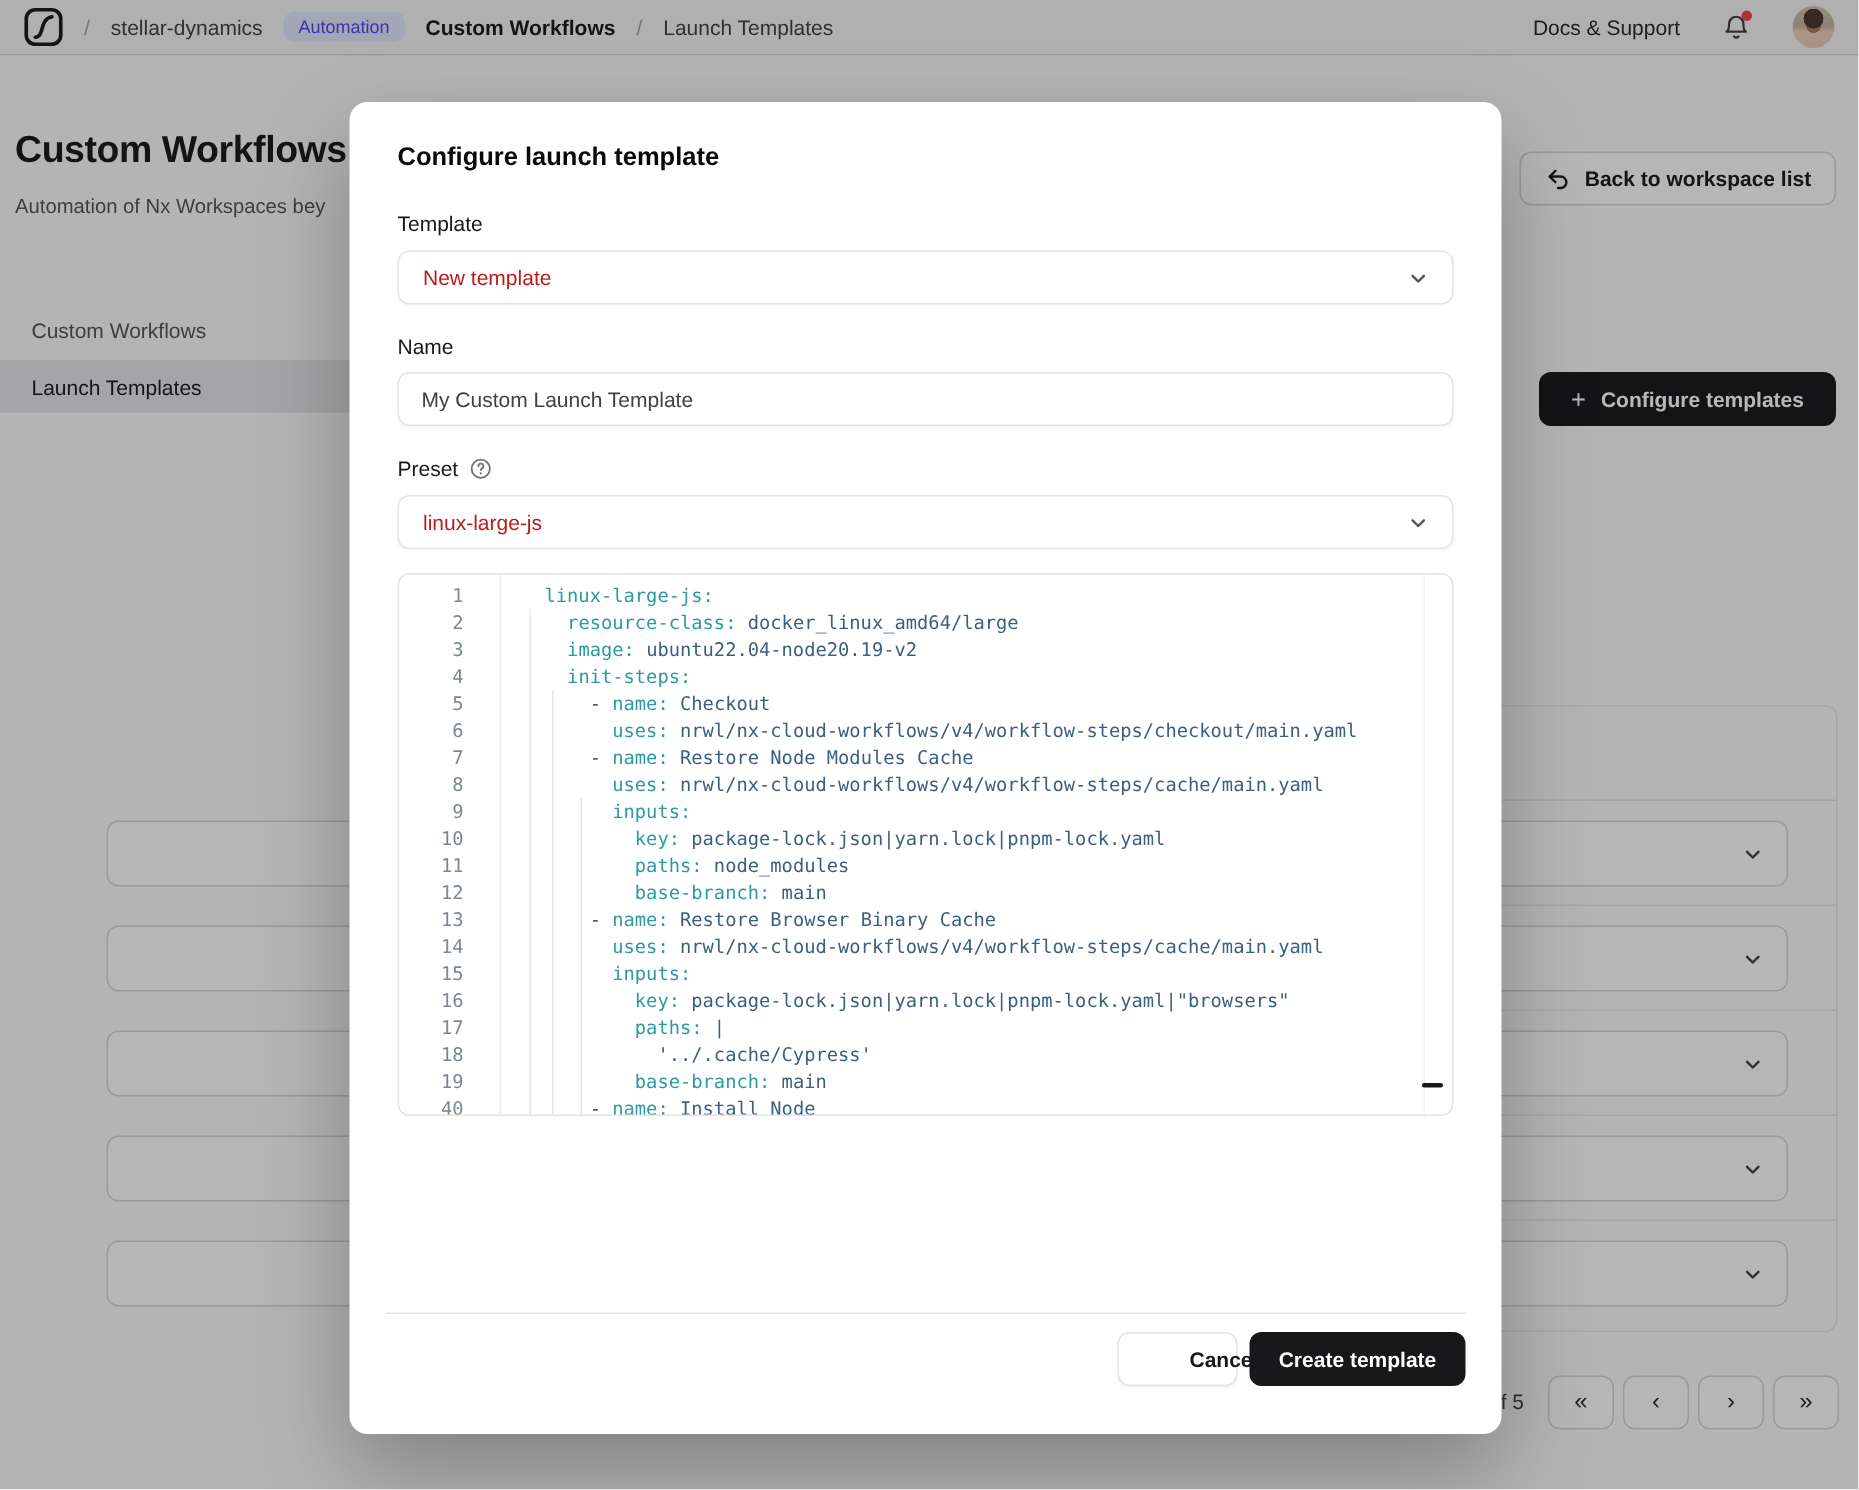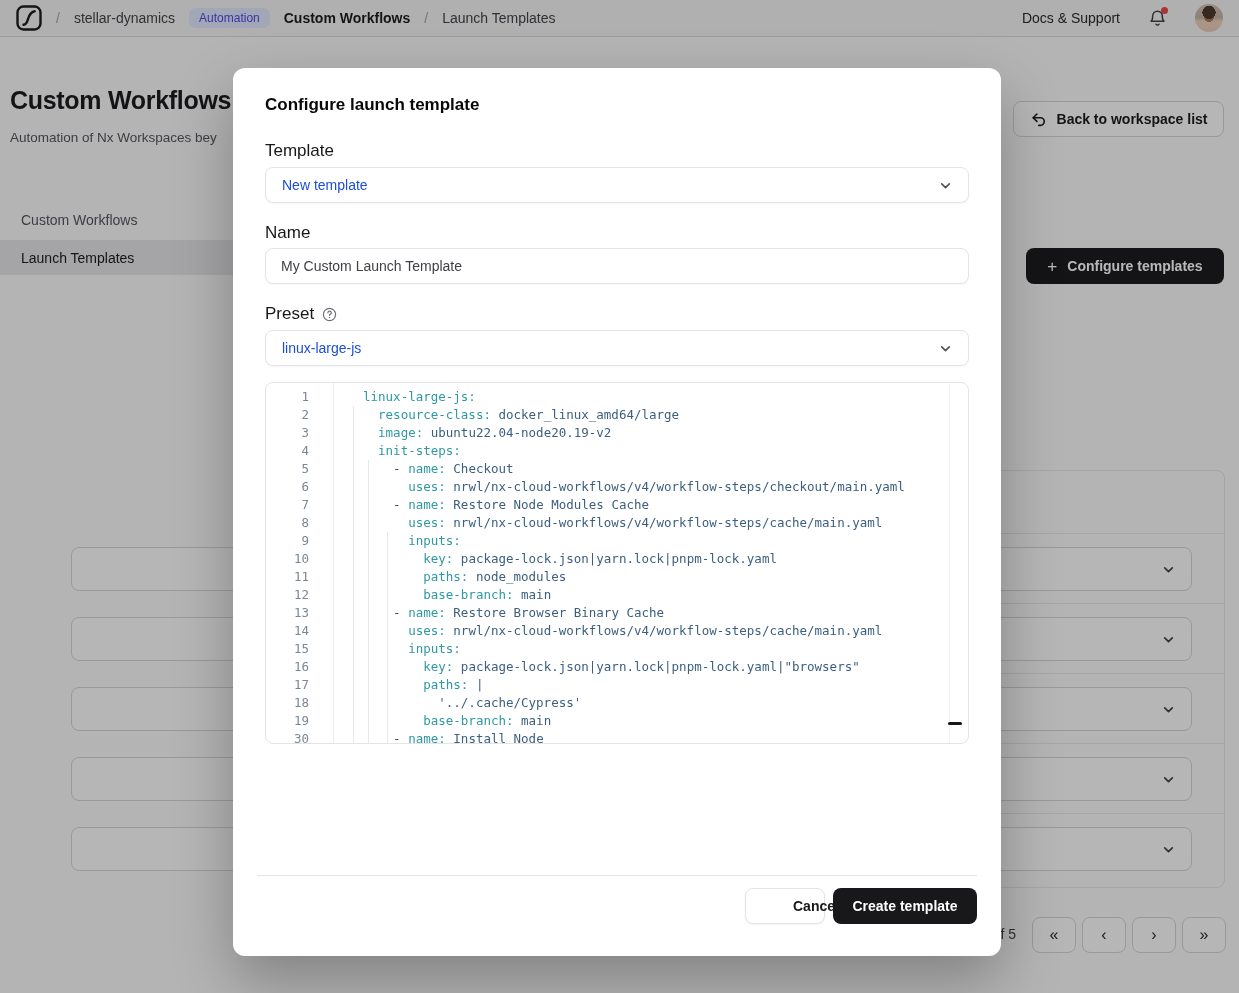--- a/index.html
+++ b/index.html
@@ -53,23 +53,23 @@
   .pag-label { position:absolute; right:223px; top:926px; font-size:14px; color:#3f3f46; }
   .pager { position:absolute; right:13px; top:917px; display:flex; gap:6px; }
   .pbtn { width:44px; height:36px; background:#fcfcfc; border:1px solid #d4d4d8; border-radius:8px;
           font-size:16px; color:#27272a; display:flex; align-items:center; justify-content:center; }
 
   
   .overlay { position:absolute; inset:0; background:rgba(9,9,11,0.29); z-index:5; }
   .modal { position:absolute; left:233px; top:68px; width:768px; height:888px; background:#fff; border-radius:12px;
            box-shadow:0 25px 60px rgba(0,0,0,0.28); z-index:10; }
   .m-title { position:absolute; left:32px; top:27px; font-size:17px; font-weight:700; color:#09090b; }
-  .m-label { position:absolute; left:32px; font-size:17px; font-weight:500; color:#18181b; display:flex; align-items:center; gap:8px; }
+  .m-label { position:absolute; left:32px; font-size:14px; font-weight:500; color:#18181b; display:flex; align-items:center; gap:8px; }
   .m-select { position:absolute; left:32px; width:704px; height:36px; border:1px solid #e4e4e7; border-radius:8px;
-              background:#fff; display:flex; align-items:center; padding:0 16px; font-size:14px; color:#1d4ed8;
+              background:#fff; display:flex; align-items:center; padding:0 16px; font-size:14px; color:#b91c1c;
               box-shadow:0 1px 2px rgba(0,0,0,0.04); }
   .m-select .chev { margin-left:auto; display:flex; }
   .m-input { position:absolute; left:32px; top:180px; width:704px; height:36px; padding:0 15px; border:1px solid #e4e4e7;
              border-radius:8px; font-size:14px; color:#3f3f46; box-shadow:0 1px 2px rgba(0,0,0,0.04); background:#fff; }
 
   
   .editor { position:absolute; left:32px; top:314px; width:704px; height:362px; border:1px solid #e4e4e7;
             border-radius:8px; background:#fff; overflow:hidden;
             font-family:"DejaVu Sans Mono", monospace; font-size:12.5px; line-height:18px; }
   .gutter { position:absolute; left:0; top:0; bottom:0; width:68px; border-right:1px solid #ececf0;
@@ -263,21 +263,21 @@
         <div class="gnum">10</div>
         <div class="gnum">11</div>
         <div class="gnum">12</div>
         <div class="gnum">13</div>
         <div class="gnum">14</div>
         <div class="gnum">15</div>
         <div class="gnum">16</div>
         <div class="gnum">17</div>
         <div class="gnum">18</div>
         <div class="gnum">19</div>
-        <div class="gnum">30</div>
+        <div class="gnum">40</div>
       </div>
     <div class="code">
         <div class="cl"><span class="tok-key">linux-large-js:</span></div>
         <div class="cl"><span class="tok-p">  </span><span class="tok-key">resource-class:</span><span class="tok-p"> </span><span class="tok-val">docker_linux_amd64/large</span></div>
         <div class="cl"><span class="tok-p">  </span><span class="tok-key">image:</span><span class="tok-p"> </span><span class="tok-val">ubuntu22.04-node20.19-v2</span></div>
         <div class="cl"><span class="tok-p">  </span><span class="tok-key">init-steps:</span></div>
         <div class="cl"><span class="tok-p">    </span><span class="tok-dash">- </span><span class="tok-key">name:</span><span class="tok-p"> </span><span class="tok-val">Checkout</span></div>
         <div class="cl"><span class="tok-p">      </span><span class="tok-key">uses:</span><span class="tok-p"> </span><span class="tok-val">nrwl/nx-cloud-workflows/v4/workflow-steps/checkout/main.yaml</span></div>
         <div class="cl"><span class="tok-p">    </span><span class="tok-dash">- </span><span class="tok-key">name:</span><span class="tok-p"> </span><span class="tok-val">Restore Node Modules Cache</span></div>
         <div class="cl"><span class="tok-p">      </span><span class="tok-key">uses:</span><span class="tok-p"> </span><span class="tok-val">nrwl/nx-cloud-workflows/v4/workflow-steps/cache/main.yaml</span></div>

